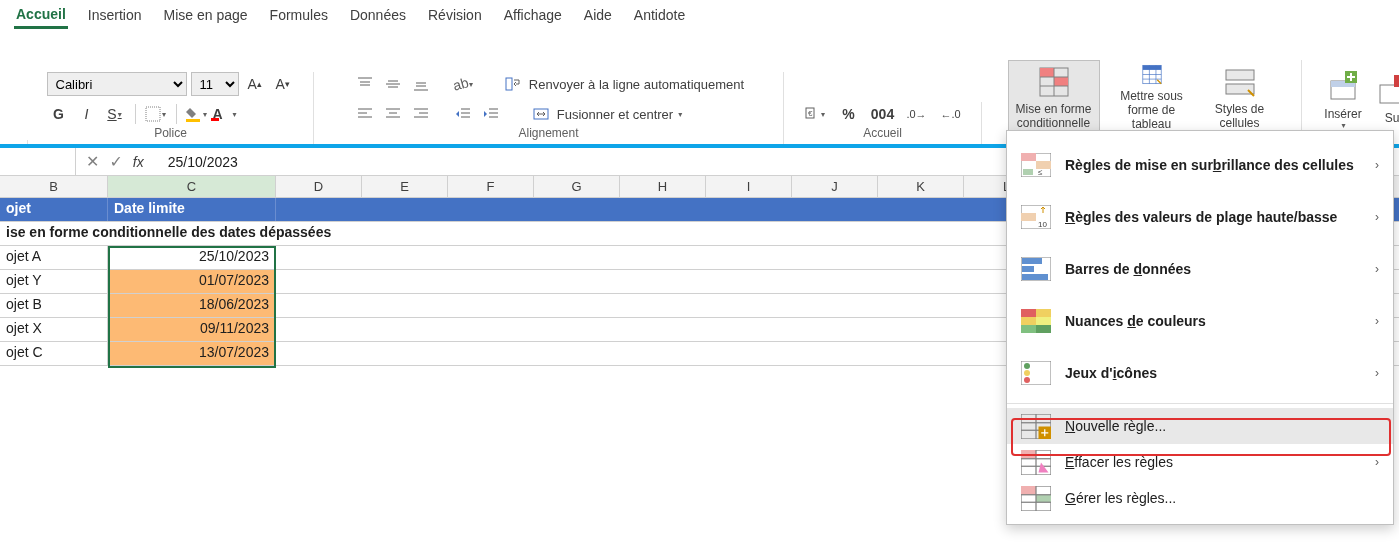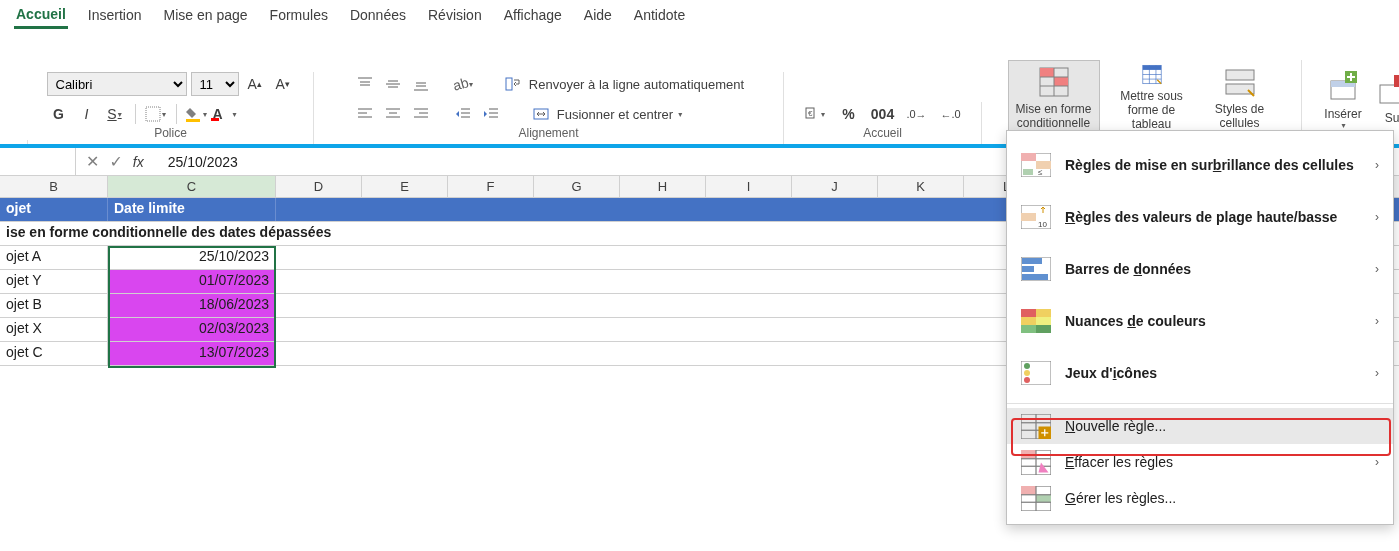--- a/index.html
+++ b/index.html
@@ -51,21 +51,21 @@
 
 .rows { }
 .data-row { display: flex; height: 24px; border-bottom: 1px solid #d0d0d0; }
 .cell { border-right: 1px solid #d0d0d0; padding: 2px 6px; font-size: 14px; color: #202020; overflow: hidden; white-space: nowrap; }
 .cell.num { text-align: right; }
 .title-row .cell { font-weight: 700; }
 .header-row { background: #4472C4; color: #fff; font-weight: 700; }
 .header-row .cell { color: #fff; border-right: 1px solid #6a8dd0; }
 
 
-.sel-range .cell-C { background: #d946ef; }
+.sel-range .cell-C { background: #fdba74; }
 .cell-C.active { background: #ffffff; }
 .sel-border { position: absolute; border: 2px solid #217346; pointer-events: none; }
 
 
 .dropdown { position: absolute; top: 130px; left: 1006px; width: 388px; background: #fff; border: 1px solid #c0c0c0; box-shadow: 0 4px 12px rgba(0,0,0,0.2); padding: 8px 0; z-index: 100; }
 .dd-item { display: flex; align-items: center; height: 52px; padding: 0 14px; gap: 14px; cursor: pointer; font-size: 14px; color: #202020; }
 .dd-item.small { height: 36px; }
 .dd-item .dd-icon { width: 30px; height: 24px; display: flex; align-items: center; justify-content: center; }
 .dd-item .dd-text { flex: 1; font-weight: 600; }
 .dd-item.small .dd-text { font-weight: 400; }
@@ -352,21 +352,21 @@
     <div class="data-row sel-range">
       <div class="cell col-first">ojet Y</div>
       <div class="cell cell-C num" style="width:168px;">01/07/2023</div>
     </div>
     <div class="data-row sel-range">
       <div class="cell col-first">ojet B</div>
       <div class="cell cell-C num" style="width:168px;">18/06/2023</div>
     </div>
     <div class="data-row sel-range">
       <div class="cell col-first">ojet X</div>
-      <div class="cell cell-C num" style="width:168px;">02/03/2023</div>
+      <div class="cell cell-C num" style="width:168px;">09/11/2023</div>
     </div>
     <div class="data-row sel-range">
       <div class="cell col-first">ojet C</div>
       <div class="cell cell-C num" style="width:168px;">13/07/2023</div>
     </div>
   </div>
   <div class="sel-border" style="top:70px;left:108px;width:168px;height:122px;"></div>
 </div>
 
 <div class="dropdown">

